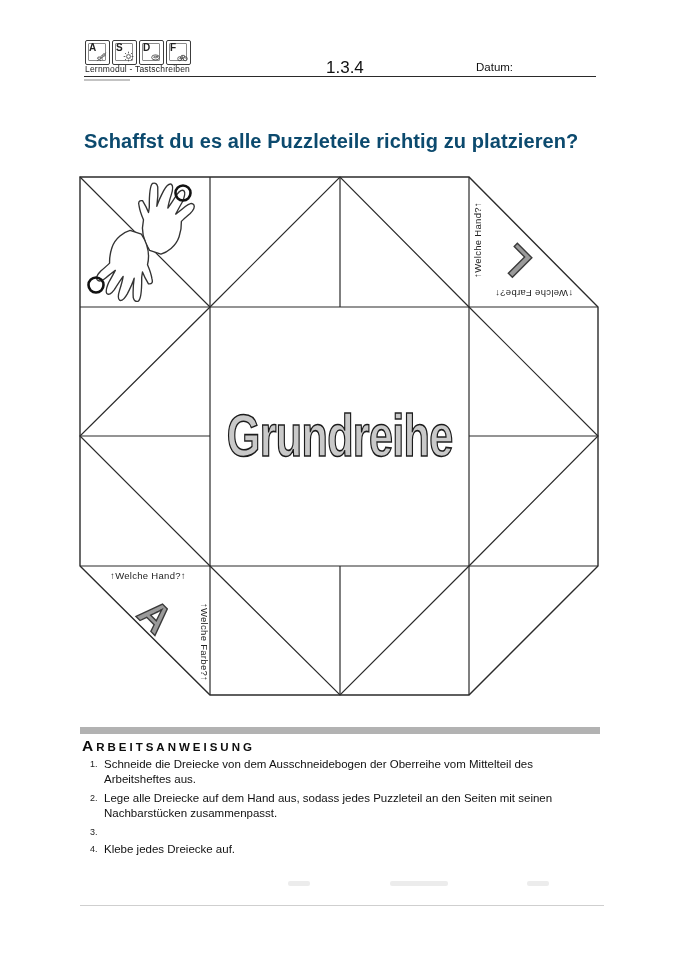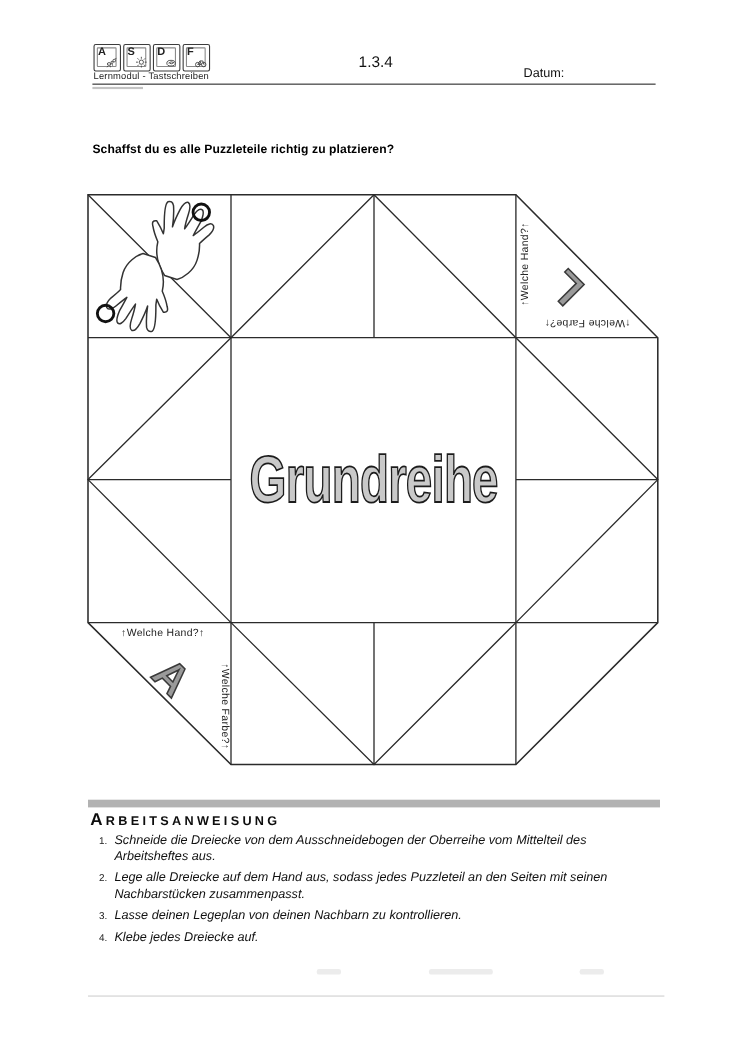--- a/index.html
+++ b/index.html
@@ -6,27 +6,27 @@
   html,body { width:680px; height:962px; background:#fff; font-family:"Liberation Sans", sans-serif; color:#1a1a1a; }
   #page { position:relative; width:680px; height:962px; background:#ffffff; overflow:hidden; }
 
   
   .logo-keys { position:absolute; left:85px; top:40px; display:flex; gap:2px; }
   .key { position:relative; width:25px; height:25px; border:1.6px solid #3c3c3c; border-radius:2px; background:#fff; }
   .key-inner { position:absolute; left:2px; top:2px; right:3px; bottom:3px; border:0.8px solid #8a8a8a; border-radius:1px; }
   .key-letter { position:absolute; left:3px; top:1px; font-size:10px; font-weight:bold; color:#222; }
   .key-icon { position:absolute; right:2px; bottom:2px; width:11px; height:11px; }
   .logo-caption { position:absolute; left:85px; top:64px; font-size:8.5px; color:#222; letter-spacing:0.2px; }
-  .lesson-number { position:absolute; left:326px; top:48px; font-size:14px; color:#111; }
+  .lesson-number { position:absolute; left:326px; top:58px; font-size:17px; color:#111; }
   .date-label { position:absolute; left:460px; top:61px; font-size:11.5px; color:#111;padding-left:16px; }
   .header-rule { position:absolute; left:84px; top:76px; width:512px; height:0; border-top:1.3px solid #2a2a2a; }
   .header-rule-stub { position:absolute; left:84px; top:79px; width:46px; height:2px; background:#c3c3c3; }
 
   
-  .page-title { position:absolute; left:84px; top:130px; font-size:11px; font-weight:bold; color:#000000; letter-spacing:0.1px; }
+  .page-title { position:absolute; left:84px; top:130px; font-size:20px; font-weight:bold; color:#0c4a6e; letter-spacing:0.1px; }
 
   
   .figure-svg { position:absolute; left:0; top:0; width:680px; height:962px; }
 
   .flap-label { position:absolute; font-size:9.5px; color:#222; white-space:nowrap; text-align:center; letter-spacing:0.3px; }
   .rot-ccw  { transform:rotate(-90deg); transform-origin:0 0; }
   .rot-cw   { transform:rotate(90deg); transform-origin:0 0; }
   .rot-flip { transform:rotate(180deg); }
 
   .flap-letter { position:absolute; font-size:40px; font-weight:bold; color:#9a9a9a;
@@ -40,21 +40,21 @@
                        -webkit-text-stroke:1.6px #1c1c1c; letter-spacing:-1px;
                        transform:scaleX(0.72); white-space:nowrap; line-height:1; }
 
   
   .instr-bar { position:absolute; left:80px; top:727px; width:520px; height:7px; background:#b2b2b2; }
   .instr-heading { position:absolute; left:82px; top:737px; font-weight:bold; color:#0d0d0d; letter-spacing:3px; font-size:11.5px;text-align:right; }
   .instr-heading .big { font-size:15.5px; letter-spacing:3px; }
   .instr-list { position:absolute; left:90px; top:757px; width:505px; }
   .instr-item { display:flex; margin-bottom:5px; }
   .instr-num { width:14px; flex:0 0 14px; font-size:9px; color:#222; padding-top:2px; }
-  .instr-text { font-size:11.5px; line-height:14.5px; color:#111;font-style:italic; }
+  .instr-text { font-size:11.5px; line-height:14.5px; color:#111; }
 
   
   .footer-marks { position:absolute; left:0; top:881px; width:680px; height:6px; }
   .footer-marks i { position:absolute; height:5px; background:#ececec; border-radius:2px; }
   .footer-rule { position:absolute; left:80px; top:905px; width:524px; border-top:1px solid #cfcfcf; }
 </style>
 </head>
 <body>
 
 <div id="page">
@@ -167,21 +167,20 @@
     <div class="instr-item">
       <span class="instr-num">1.</span>
       <span class="instr-text">Schneide die Dreiecke von dem Ausschneidebogen der Oberreihe vom Mittelteil des Arbeitsheftes aus.</span>
     </div>
     <div class="instr-item">
       <span class="instr-num">2.</span>
       <span class="instr-text">Lege alle Dreiecke auf dem Hand aus, sodass jedes Puzzleteil an den Seiten mit seinen Nachbarstücken zusammenpasst.</span>
     </div>
     <div class="instr-item">
       <span class="instr-num">3.</span>
-      <span class="instr-text">Lasse deinen Legeplan von deinen Nachbarn zu kontrollieren.</span>
     </div>
     <div class="instr-item">
       <span class="instr-num">4.</span>
       <span class="instr-text">Klebe jedes Dreiecke auf.</span>
     </div>
   </div>
 
   <div class="footer-marks">
     <i style="left:288px; width:22px;"></i>
     <i style="left:390px; width:58px;"></i>

